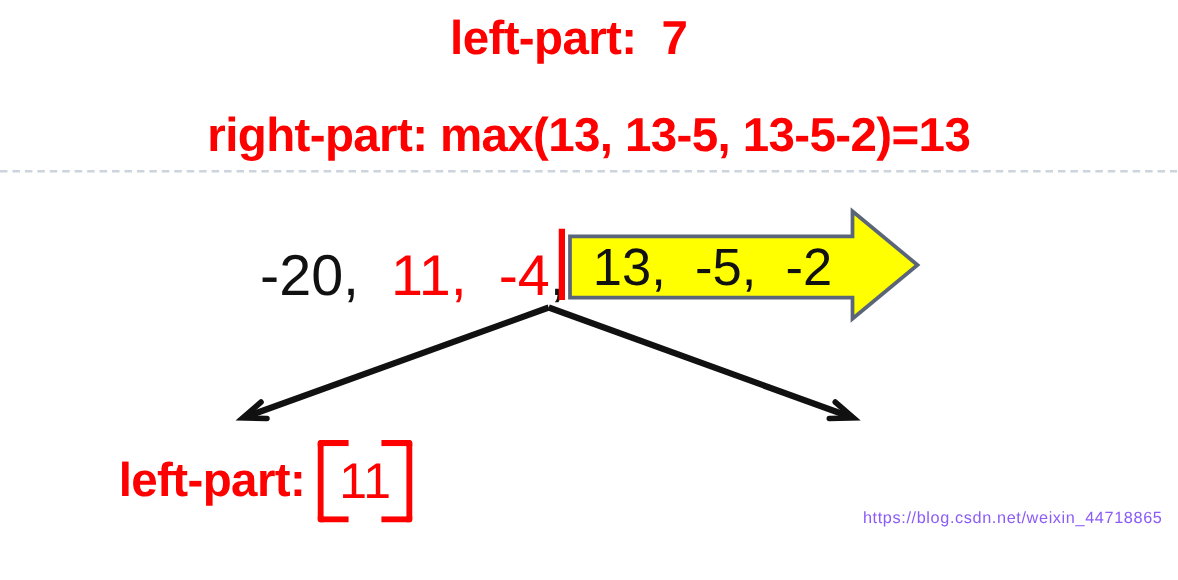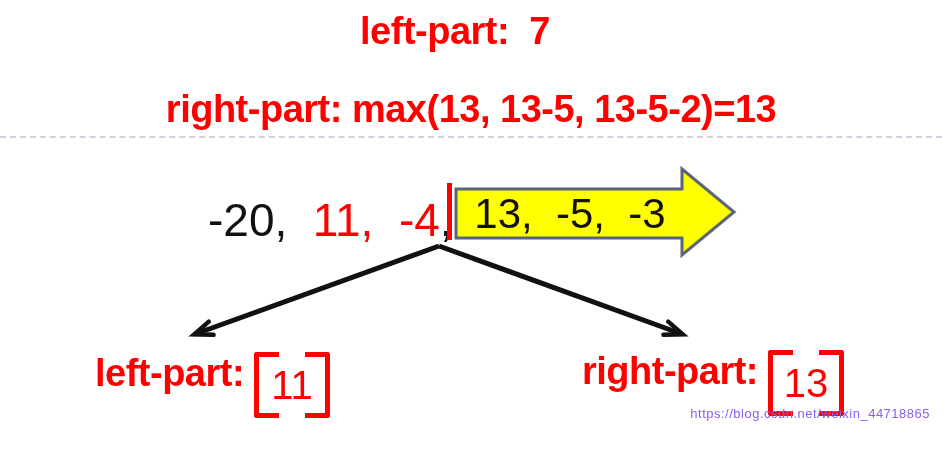--- a/index.html
+++ b/index.html
@@ -52,21 +52,21 @@
   .arrow-text {
     position:absolute; left:458px; top:189px;
     width:224px; height:49px;
     display:flex; align-items:center; justify-content:center;
     font-size:42px; color:#111111;
     white-space:pre;
   }
 
   .result {
     position:absolute;
-    display:flex; gap:10px;
+    display:flex; align-items:center; gap:10px;
     color:#ff0000;
   }
   .result-left  { left:95px;  top:352px; }
   .result-right { left:582px; top:350px; }
   .result-label {
     font-size:38px; font-weight:bold; letter-spacing:-0.5px; white-space:pre;
   }
   .bracket-box {
     position:relative;
     width:76px; height:66px;
@@ -106,31 +106,25 @@
     <defs>
       <marker id="ah" markerWidth="28" markerHeight="24" refX="17" refY="10" orient="auto" markerUnits="userSpaceOnUse">
         <path d="M3,3 L21,10 L3,17" fill="none" stroke="#111111" stroke-width="4.5" stroke-linecap="round"></path>
       </marker>
     </defs>
     <polygon points="456,189 682,189 682,169 734,212 682,255 682,238 456,238" fill="#ffff00" stroke="#5a6579" stroke-width="3"></polygon>
     <path d="M439,246 L198,333" stroke="#111111" stroke-width="5" fill="none" marker-end="url(#ah)"></path>
     <path d="M439,246 L679,333" stroke="#111111" stroke-width="5" fill="none" marker-end="url(#ah)"></path>
   </svg>
 
-  <div class="arrow-text">13,  -5,  -3</div>
+  <div class="arrow-text">13,  -5,  -2</div>
 
   <div class="result result-left">
     <span class="result-label">left-part:</span>
     <span class="bracket-box">
       <span class="bracket-value">11</span>
     </span>
   </div>
 
-  <div class="result result-right">
-    <span class="result-label">right-part:</span>
-    <span class="bracket-box">
-      <span class="bracket-value">13</span>
-    </span>
-  </div>
 
   <div class="watermark">https://blog.csdn.net/weixin_44718865</div>
 
 </div>
 
 </body></html>

